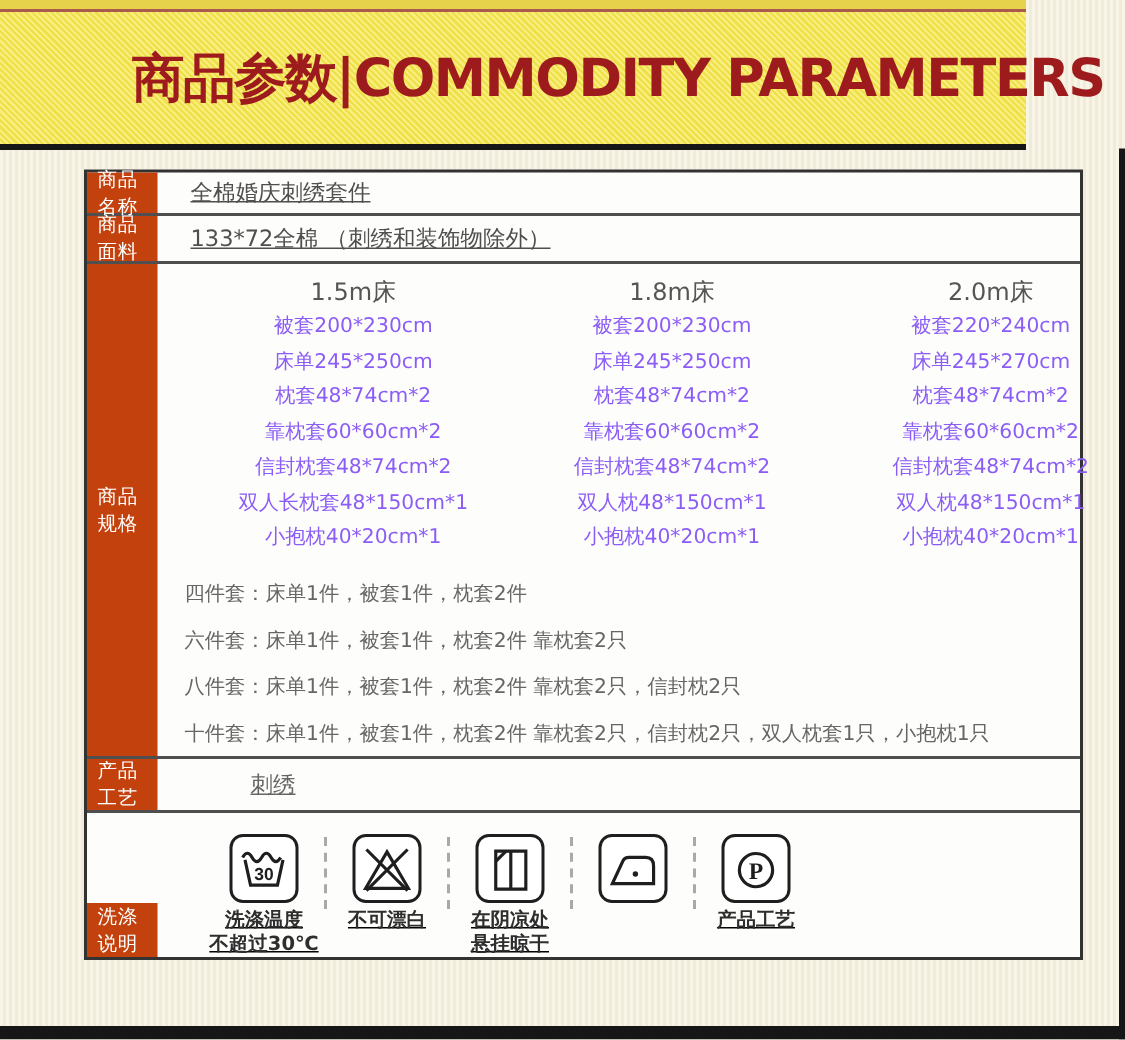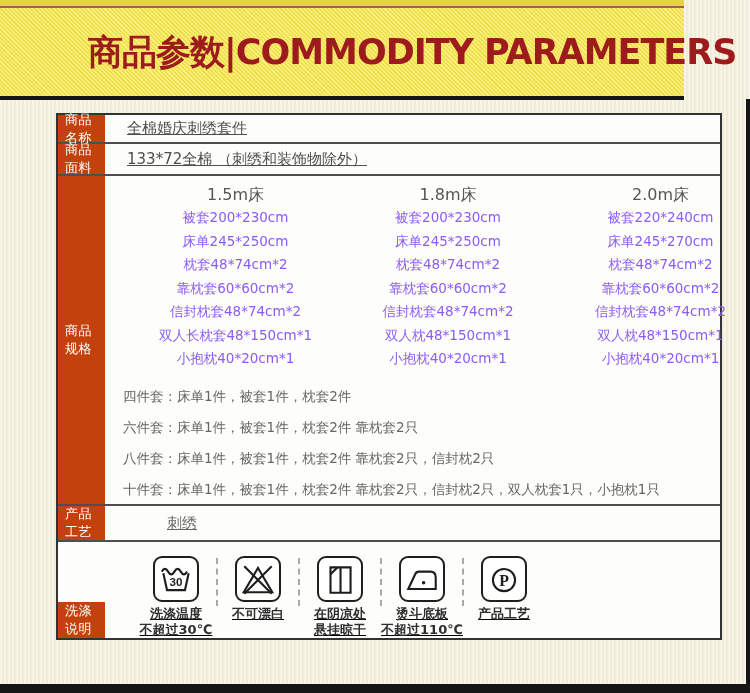--- a/index.html
+++ b/index.html
@@ -211,24 +211,20 @@
 
           <div class="wash-divider"></div>
 
           <div class="wash-group">
             <div class="icon-frame">
               <svg width="38" height="38" viewBox="0 0 36 36" fill="none" stroke="#1e1e1e" stroke-width="2">
                 <path d="M5,27.5 L11.5,13.5 Q12.5,11 15.5,11 L26,11 Q31,11 31,16.5 L31,27.5 Z"></path>
                 <circle cx="19.5" cy="21.5" r="1.7" fill="#1e1e1e" stroke="none"></circle>
               </svg>
             </div>
-            <div class="wash-label">
-              <div>烫斗底板</div>
-              <div>不超过110℃</div>
-            </div>
           </div>
 
           <div class="wash-divider"></div>
 
           <div class="wash-group">
             <div class="icon-frame">
               <svg width="38" height="38" viewBox="0 0 36 36" fill="none" stroke="#1e1e1e" stroke-width="2">
                 <circle cx="18" cy="19" r="10.5"></circle>
                 <text x="18" y="24.5" text-anchor="middle" font-size="15" font-weight="bold" fill="#1e1e1e" stroke="none" font-family="Liberation Serif, serif">P</text>
               </svg>

